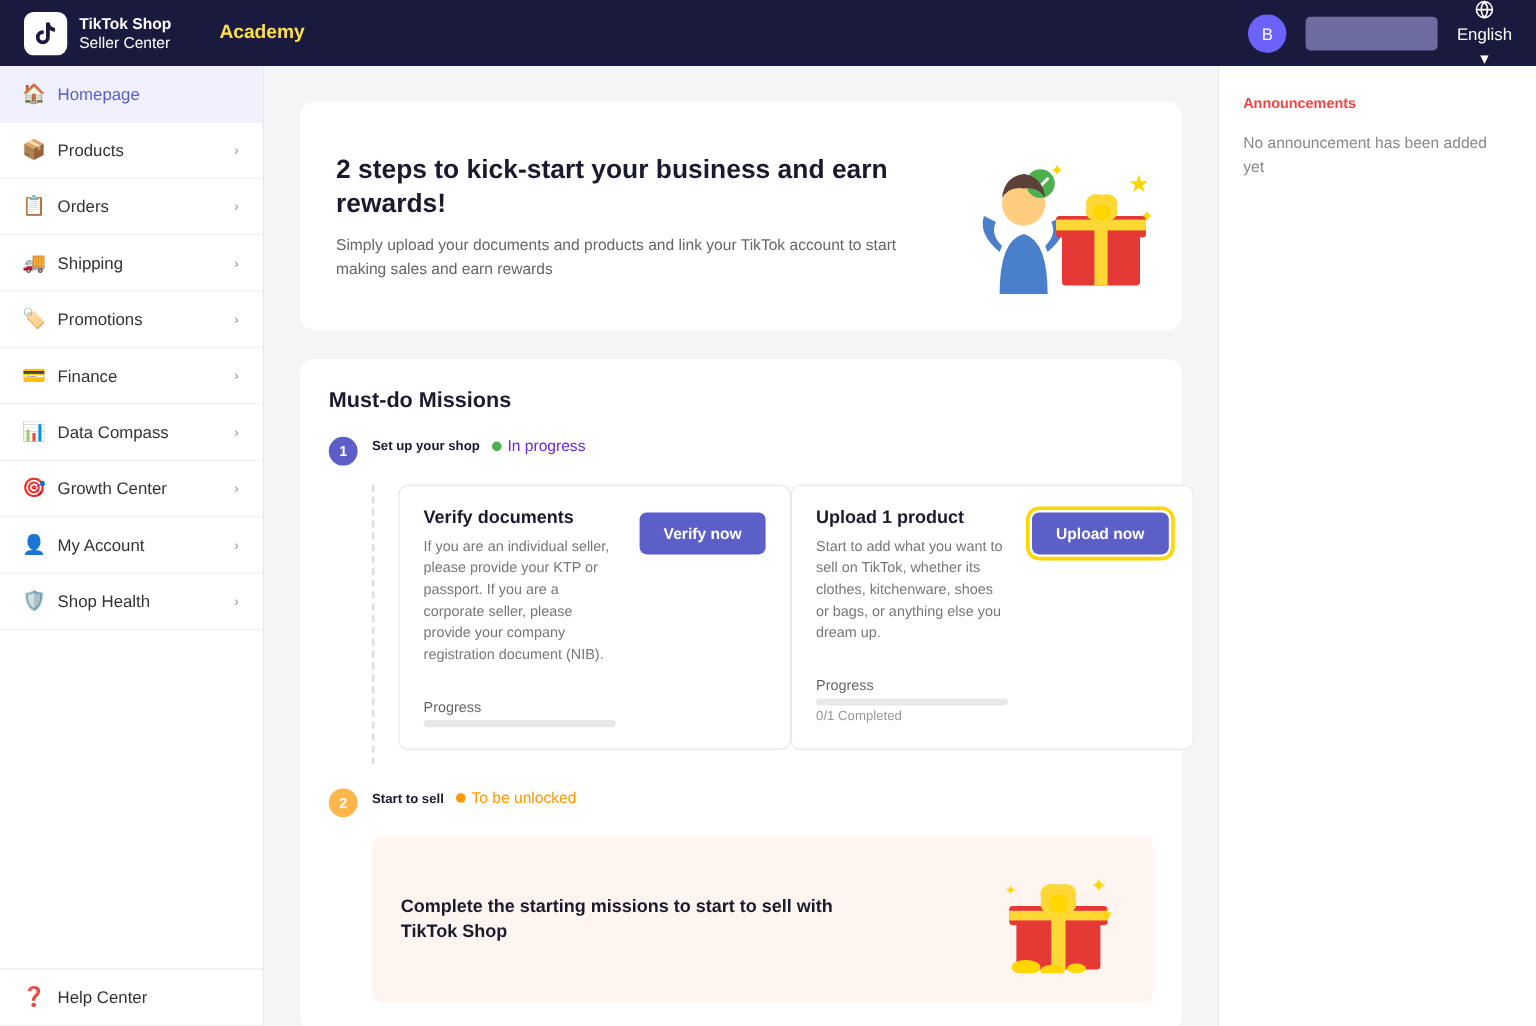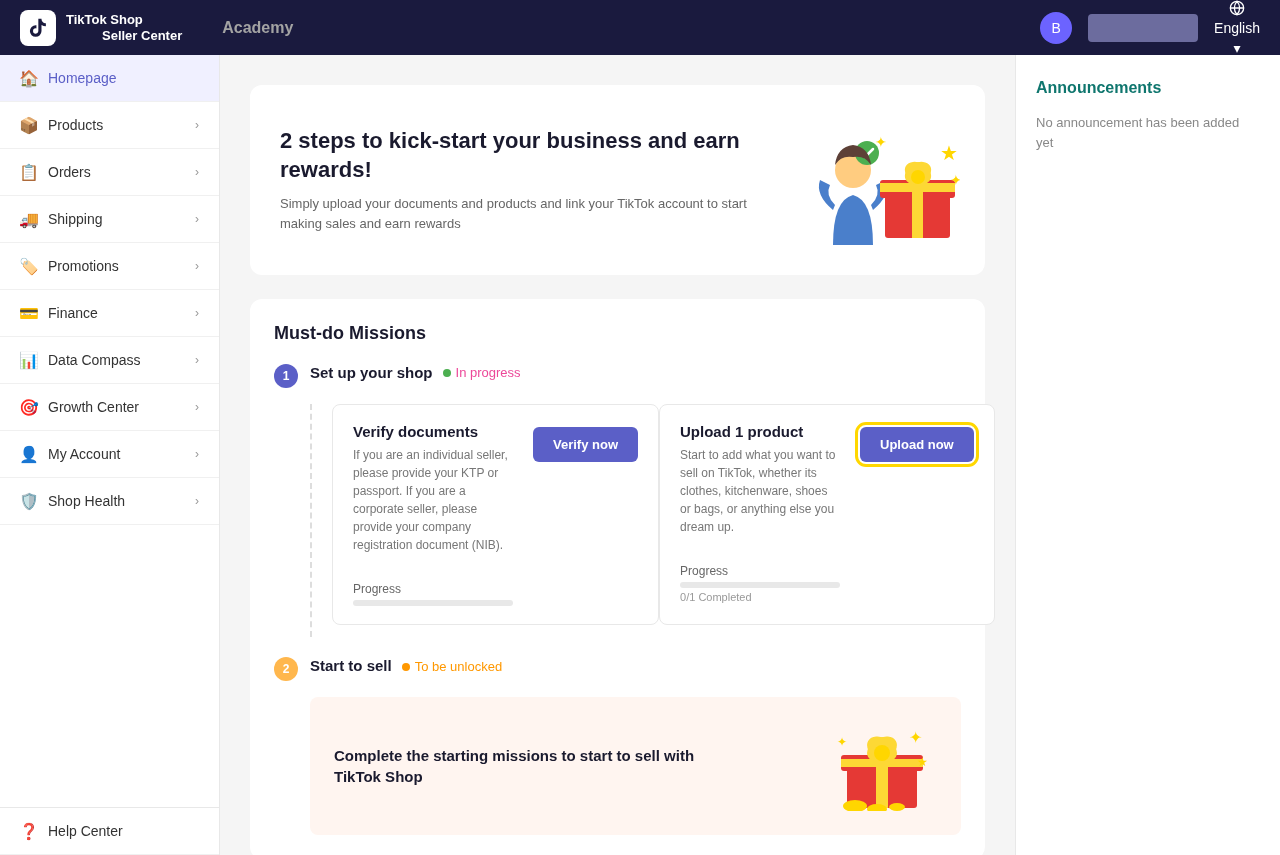--- a/index.html
+++ b/index.html
@@ -37,21 +37,21 @@
       color: #1a1a3e;
       flex-shrink: 0;
     }
     .header-nav {
       flex: 1;
       display: flex;
       align-items: center;
       padding-left: 20px;
     }
     .header-nav span {
-      color: #a3a3a3;
+      color: #fde047;
       font-size: 16px;
       font-weight: 600;
     }
     .header-right {
       display: flex;
       align-items: center;
       gap: 16px;
     }
     .avatar-btn {
       width: 32px;
@@ -200,38 +200,38 @@
       justify-content: center;
       color: white;
       font-size: 12px;
       font-weight: 700;
       flex-shrink: 0;
     }
     .step-number.locked {
       background: #ffb74d;
     }
     .step-label {
-      font-size: 15px;
+      font-size: 11px;
       font-weight: 600;
       color: #1a1a2e;
     }
     .step-status {
       display: flex;
       align-items: center;
       gap: 5px;
       font-size: 13px;
     }
     .status-dot {
       width: 8px;
       height: 8px;
       border-radius: 50%;
       background: #4caf50;
     }
     .status-dot.locked { background: #ff9800; }
-    .status-text { color: #ec4899; }
+    .status-text { color: #6d28d9; }
     .status-text.locked { color: #ff9800; }
 
     .mission-tasks {
       margin-left: 36px;
       display: flex;
       flex-direction: row;
       gap: 0;
       border-left: 2px dashed #ddd;
       padding-left: 20px;
     }
@@ -326,44 +326,44 @@
     
     .right-sidebar {
       width: 265px;
       flex-shrink: 0;
       background: white;
       border-left: 1px solid #e8e8e8;
       padding: 24px 20px;
       overflow-y: auto;
     }
     .announcements-title {
-      font-size: 16px;
+      font-size: 12px;
       font-weight: 700;
-      color: #0f766e;
+      color: #ef4444;
       margin-bottom: 16px;
     }
     .no-announcement {
       font-size: 13px;
       color: #888;
       line-height: 1.5;
     }
   </style>
 </head>
 <body>
 
 <header class="header">
   <div class="logo-area">
     <div class="logo-icon">
       <svg width="22" height="22" viewBox="0 0 24 24" fill="none">
         <path d="M19.59 6.69a4.83 4.83 0 01-3.77-4.25V2h-3.45v13.67a2.89 2.89 0 01-2.88 2.5 2.89 2.89 0 01-2.89-2.89 2.89 2.89 0 012.89-2.89c.28 0 .54.04.79.1V9.01a6.27 6.27 0 00-.79-.05 6.34 6.34 0 00-6.34 6.34 6.34 6.34 0 006.34 6.34 6.34 6.34 0 006.33-6.34V8.69a8.18 8.18 0 004.78 1.52V6.76a4.85 4.85 0 01-1.01-.07z" fill="#1a1a3e"></path>
       </svg>
     </div>
     <div>
       <div style="font-size:13px;font-weight:700;">TikTok Shop</div>
-      <div style="font-size:13px;font-weight:700;margin-left:36px;">Seller Center</div>
+      <div style="font-size:13px;font-weight:400;">Seller Center</div>
     </div>
   </div>
 
   <div class="header-nav">
     <span>Academy</span>
   </div>
 
   <div class="header-right">
     <div class="avatar-btn">B</div>
     <div class="user-name-box"></div>

